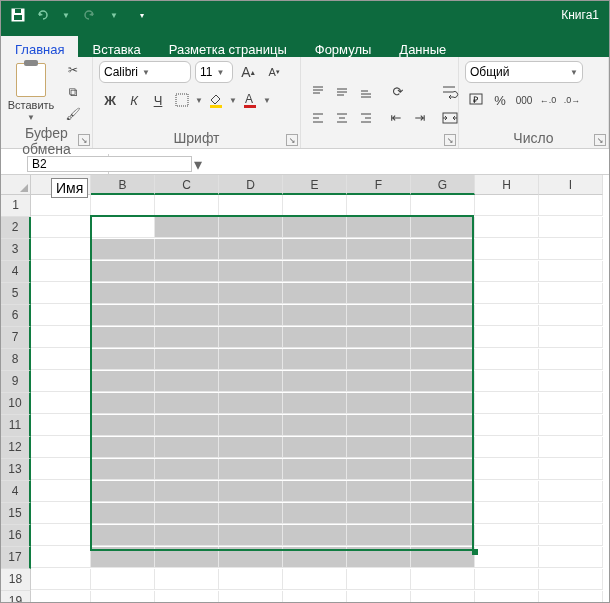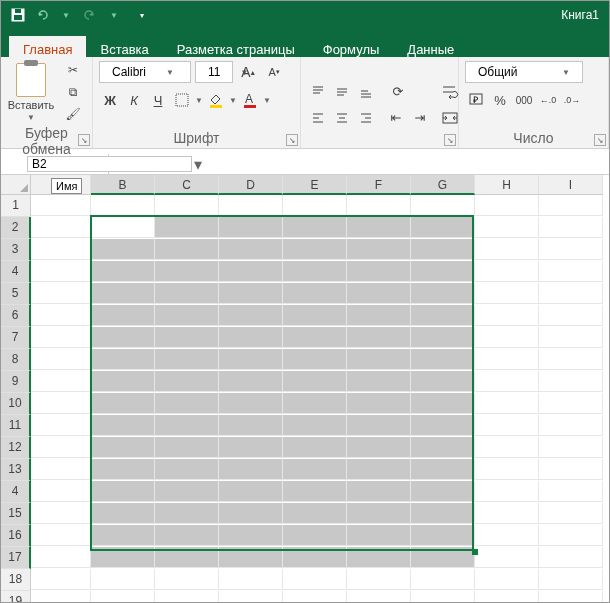--- a/index.html
+++ b/index.html
@@ -7,56 +7,56 @@
 
   
   .titlebar { background: #0d6a3e; height: 28px; display: flex; align-items: center; color: #fff; font-size: 12px; }
   .qat { display: flex; align-items: center; gap: 6px; padding-left: 8px; }
   .qat-icon { width: 18px; height: 18px; display:flex; align-items:center; justify-content:center; }
   .titlebar .booktitle { margin-left: auto; padding-right: 10px; }
 
   
   .tabs { background: #0d6a3e; height: 28px; display: flex; align-items: flex-end; }
   .tab { color: #fff; font-size: 13px; padding: 6px 14px 0; cursor: default; }
-  .tab.active { background: #f3f3f3; color: #c2410c; margin-left: 8px; }
+  .tab.active { background: #f3f3f3; color: #1d4ed8; }
 
   
   .ribbon { background: #f3f3f3; height: 92px; display: flex; border-bottom: 1px solid #d0d0d0; }
   .group { border-right: 1px solid #e0e0e0; display: flex; flex-direction: column; padding: 4px 6px 0 6px; position: relative; }
   .group-label { color: #666; font-size: 14px; text-align: center; padding: 2px 0; }
   .group-body { flex: 1; display: flex; align-items: center; gap: 4px; }
   .dlg-launcher { position:absolute; right:2px; bottom:2px; width:12px; height:12px; border:1px solid #aaa; font-size:8px; display:flex; align-items:center; justify-content:center; color:#666; }
 
   .paste-btn { display:flex; flex-direction:column; align-items:center; gap:2px; width:48px; }
   .paste-icon { width:30px; height:34px; background:#fff; border:1px solid #c9a96e; border-radius:2px; position:relative; }
   .paste-icon::before { content:""; position:absolute; top:-4px; left:7px; width:14px; height:6px; background:#888; border-radius:2px;}
   .paste-label { font-size: 11px; color:#444; }
   .clip-icons { display:flex; flex-direction:column; gap:4px; margin-left:4px; }
   .mini { width:20px; height:18px; display:flex; align-items:center; justify-content:center; font-size:12px; color:#444; }
 
   .font-row1 { display:flex; gap:4px; align-items:center; }
   .font-row2 { display:flex; gap:2px; align-items:center; margin-top:6px; }
   select, .combo { height:22px; font-size:12px; border:1px solid #c5c5c5; background:#fff; }
-  .combo { display:flex; align-items:center; padding:0 12px; gap:20px; }
+  .combo { display:flex; align-items:center; padding:0 4px; gap:4px;border-radius:6px; }
   .combo .dd { font-size:8px; color:#666; }
   .btn { min-width:22px; height:22px; display:flex; align-items:center; justify-content:center; font-size:13px; color:#444; }
   .btn svg { pointer-events:none; }
 
   .align-rows { display:flex; flex-direction:column; gap:4px; }
   .align-row { display:flex; gap:2px; }
 
   .num-row1 { display:flex; }
   .num-row2 { display:flex; gap:2px; margin-top:6px; }
 
   
   .fbar { height:26px; display:flex; align-items:flex-end; border-bottom:1px solid #d0d0d0; background:#fff;padding-left:22px; }
   .namebox-wrap { position:relative; width:86px; border-right:1px solid #d0d0d0; display:flex; }
   .namebox { flex:1; border:1px solid #c5c5c5; margin:2px 2px 2px 4px; font-size:12px; padding:0 4px; }
   .namebox-dd { width:16px; display:flex; align-items:center; justify-content:center; color:#666; }
-  .tooltip { position:absolute; top:24px; left:28px; background:#fff; border:1px solid #888; padding:1px 4px; font-size:11px; z-index:10; }
+  .tooltip { position:absolute; top:24px; left:28px; background:#fff; border:1px solid #888; padding:1px 4px; font-size:14px; z-index:10; }
   .fbar-btns { display:flex; align-items:center; padding:0 6px; gap:10px; color:#777; }
   .fbar-input { flex:1; border:none; font-size:12px; padding:0 6px; }
   .corner { width:30px; height:20px; background:#f0f0f0; border-right:1px solid #ccc; border-bottom:1px solid #ccc; position:relative; }
   .corner::after { content:""; position:absolute; right:2px; bottom:2px; width:0; height:0; border-left:8px solid transparent; border-bottom:8px solid #b0b0b0; }
   .colheads { display:flex; }
   .colhead { height:20px; text-align:center; font-size:12px; color:#444; background:#f0f0f0; border-right:1px solid #e0e0e0; border-bottom:1px solid #ccc; line-height:20px; }
   .colhead.sel { background:#d8d8d8; border-bottom:2px solid #107c41; }
   .rowhead { width:30px; text-align:center; font-size:12px; color:#444; background:#f0f0f0; border-right:1px solid #ccc; border-bottom:1px solid #e0e0e0; line-height:21px; }
   .rowhead.sel { background:#d8d8d8; border-right:2px solid #107c41; }
   .row { display:flex; }

